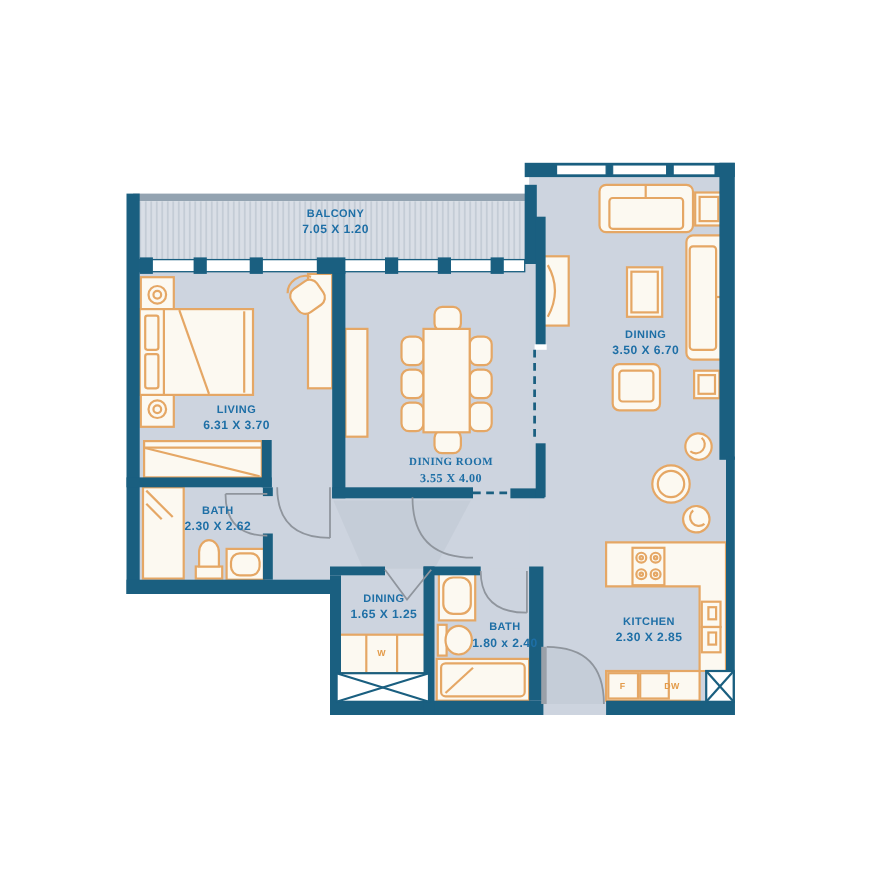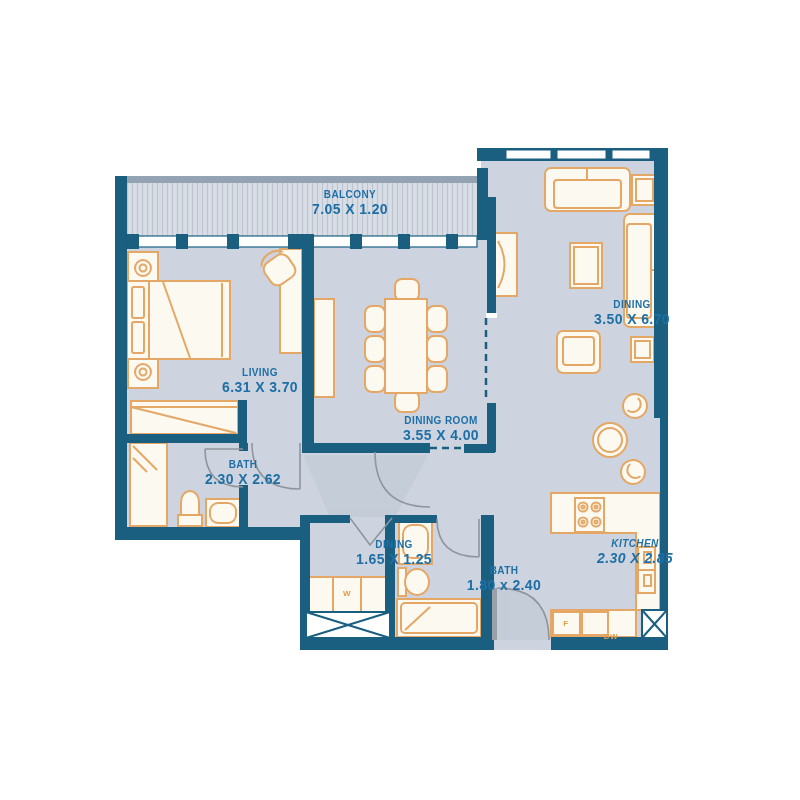--- a/index.html
+++ b/index.html
@@ -1,22 +1,22 @@
 <!DOCTYPE html>
 <html><head>
 <meta charset="utf-8">
 <style>
   html,body{margin:0;padding:0;background:#ffffff;}
   body{width:800px;height:800px;position:relative;font-family:"Liberation Sans",sans-serif;}
   .plan{position:absolute;left:0;top:0;width:800px;height:800px;}
   .plan svg{position:absolute;left:0;top:0;}
   .room-label{position:absolute;transform:translateX(-50%);text-align:center;
-    color:#1e6fa6;font-weight:bold;line-height:14px;white-space:nowrap;letter-spacing:.4px;margin-left:45px;}
+    color:#1e6fa6;font-weight:bold;line-height:14px;white-space:nowrap;letter-spacing:.4px;}
   .rname{font-size:10px;}
-  .rdims{font-size:14px;text-align:right;}
+  .rdims{font-size:11px;}
   .appl{position:absolute;transform:translateX(-50%);color:#e39b4a;
     font-weight:bold;font-size:8px;letter-spacing:.5px;}
 </style>
 </head>
 <body>
 
 <div class="plan">
 <svg width="800" height="800" viewBox="0 0 800 800">
   <defs>
     <pattern id="hatch" width="5" height="6" patternUnits="userSpaceOnUse">
@@ -234,41 +234,41 @@
 </svg>
 
   <div class="room-label" style="left:305px;top:188px;">
     <div class="rname">BALCONY</div>
     <div class="rdims">7.05 X 1.20</div>
   </div>
   <div class="room-label" style="left:215px;top:366px;">
     <div class="rname">LIVING</div>
     <div class="rdims">6.31 X 3.70</div>
   </div>
-  <div class="room-label" style="left:396px;top:414px;">
+  <div class="room-label" style="left:410px;top:414px;font-family:Liberation Serif, serif;">
     <div class="rname">DINING ROOM</div>
     <div class="rdims">3.55 X 4.00</div>
   </div>
   <div class="room-label" style="left:587px;top:298px;">
     <div class="rname">DINING</div>
     <div class="rdims">3.50 X 6.70</div>
   </div>
   <div class="room-label" style="left:198px;top:458px;">
     <div class="rname">BATH</div>
     <div class="rdims">2.30 X 2.62</div>
   </div>
   <div class="room-label" style="left:349px;top:538px;">
     <div class="rname">DINING</div>
     <div class="rdims">1.65 X 1.25</div>
   </div>
   <div class="room-label" style="left:459px;top:564px;">
     <div class="rname">BATH</div>
     <div class="rdims">1.80 x 2.40</div>
   </div>
-  <div class="room-label" style="left:590px;top:537px;font-style:italic;">
+  <div class="room-label" style="left:590px;top:559px;">
     <div class="rname">KITCHEN</div>
     <div class="rdims">2.30 X 2.85</div>
   </div>
 
   <div class="appl" style="left:347px;top:589px;">W</div>
   <div class="appl" style="left:566px;top:619px;">F</div>
-  <div class="appl" style="left:595px;top:632px;padding-left:32px;">DW</div>
+  <div class="appl" style="left:595px;top:619px;padding-left:32px;">DW</div>
 </div>
 
 </body></html>

